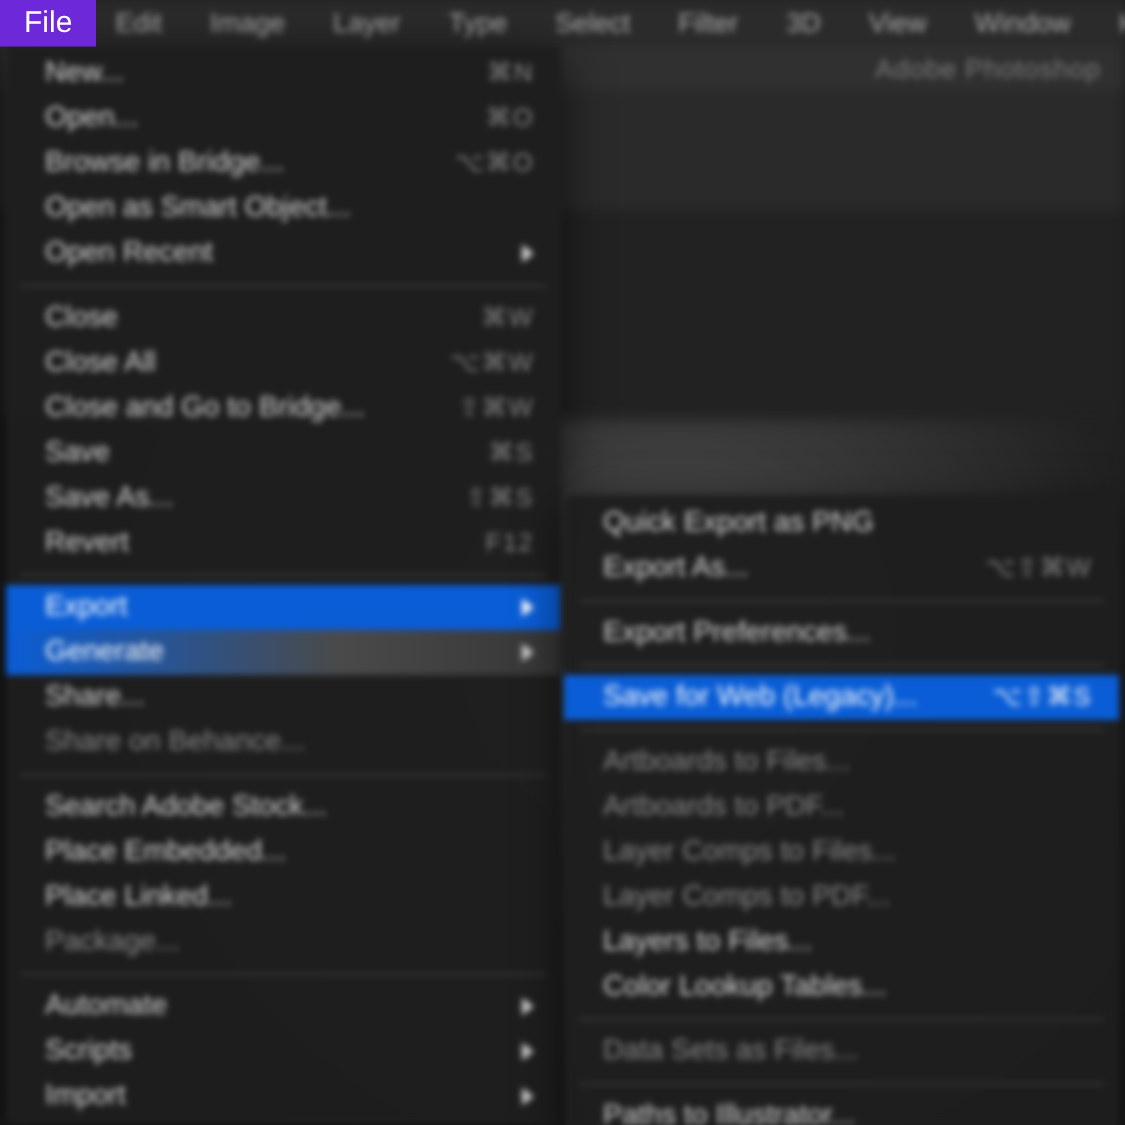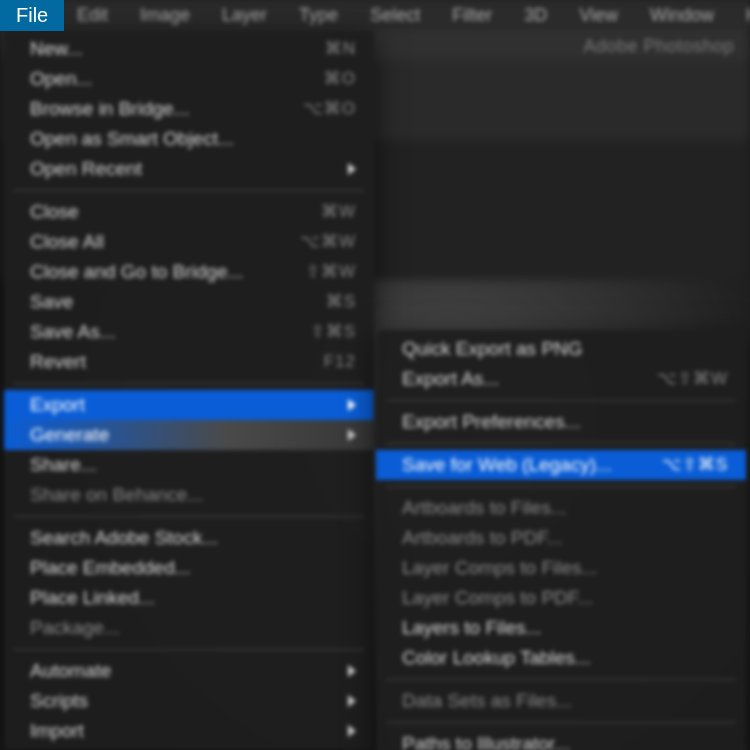--- a/index.html
+++ b/index.html
@@ -59,21 +59,21 @@
   }
   .menubar-sharp {
     position: absolute;
     top: 0; left: 0;
     height: 30px;
     display: flex; align-items: center;
     z-index: 20;
   }
   .menubar-sharp .mi {
     padding: 4px 16px;
-    background: #0369a1;
+    background: #6d28d9;
     color: #fff;
     font-weight: 500;
     font-size: 20px;
   }
 
   .menu-col {
     position: absolute;
     background: rgba(30,30,30,0.97);
     box-shadow: 0 8px 32px rgba(0,0,0,.6);
     border-radius: 0 0 6px 6px;

